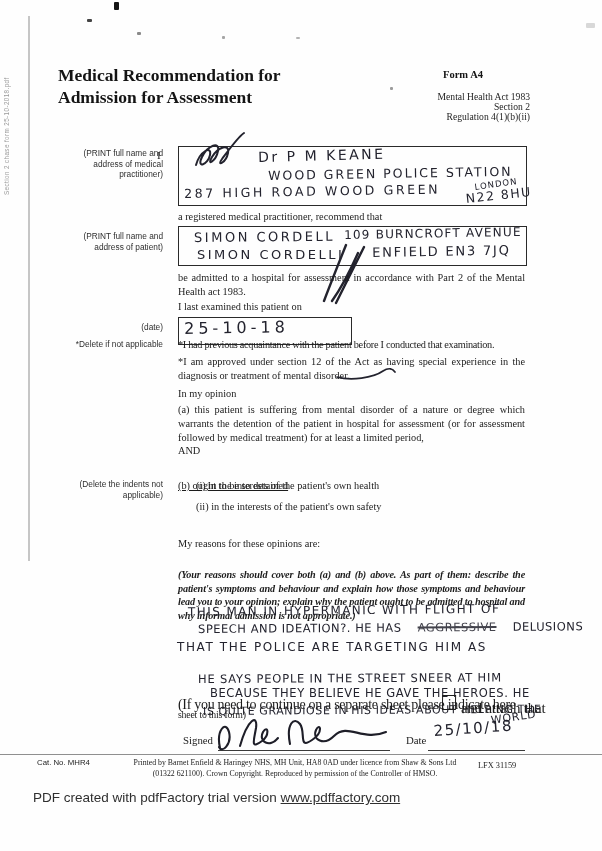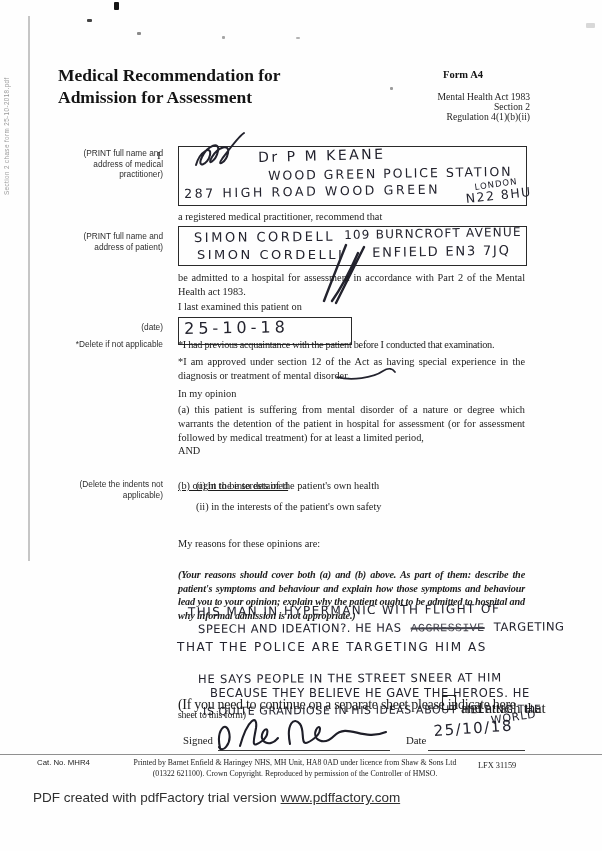--- a/index.html
+++ b/index.html
@@ -103,22 +103,22 @@
   <div class="flabel" style="top:479px;">(Delete the indents not applicable)</div>
   <div class="bt nowrap" style="left:196px;top:479px;">(i) in the interests of the patient's own health</div>
   <div class="bt nowrap" style="left:196px;top:500px;">(ii) in the interests of the patient's own safety</div>
 
   <div class="bt nowrap" style="left:178px;top:537px;">My reasons for these opinions are:</div>
   <div class="bt just ital" style="left:178px;top:555px;width:347px;font-size:10.2px;letter-spacing:-0.15px;">(Your reasons should cover both (a) and (b) above. As part of them: describe the patient's symptoms and behaviour and explain how those symptoms and behaviour lead you to your opinion; explain why the patient ought to be admitted to hospital and why informal admission is not appropriate.)</div>
 
   <div class="hw" style="left:188px;top:605px;font-size:12px;letter-spacing:1.4px;transform:rotate(-.6deg);">THIS MAN IN HYPERMANIC WITH FLIGHT OF</div>
   <div class="hw" style="left:198px;top:622px;font-size:11.5px;letter-spacing:.5px;transform:rotate(-.4deg);">
     <span>SPEECH AND IDEATION?. HE HAS</span>
-    <span class="struck" style="margin:0 5px;font-family:Liberation Mono, monospace;">AGGRESSIVE</span>
-    <span>TARGETING</span>
+    <span class="struck" style="margin:0 12px;">AGGRESSIVE</span>
+    <span>DELUSIONS</span>
   </div>
   <div class="hw" style="left:177px;top:640px;font-size:12px;letter-spacing:1.6px;">THAT THE POLICE ARE TARGETING HIM AS</div>
   <div class="hw" style="left:198px;top:672px;font-size:11.5px;letter-spacing:.8px;transform:rotate(-.3deg);">HE SAYS PEOPLE IN THE STREET SNEER AT HIM</div>
   <div class="hw" style="left:210px;top:686px;font-size:11.5px;letter-spacing:.6px;">BECAUSE THEY BELIEVE HE GAVE THE HEROES. HE</div>
   <div class="hw" style="left:203px;top:705px;font-size:11px;letter-spacing:.6px;transform:rotate(-.4deg);">IS QUITE GRANDIOSE IN HIS IDEAS ABOUT HELPING THE</div>
   <div class="hw" style="left:490px;top:714px;font-size:11px;letter-spacing:.8px;transform:rotate(-8deg);">WORLD</div>
 
   <div class="bt nowrap" style="left:178px;top:696px;font-size:14px;letter-spacing:-0.3px;">(If you need to continue on a separate sheet please indicate here</div>
   <div class="chk" style="left:442px;top:695px;"></div>
   <div class="bt nowrap" style="left:461px;top:698px;font-size:15px;letter-spacing:-0.2px;">and attach that</div>

